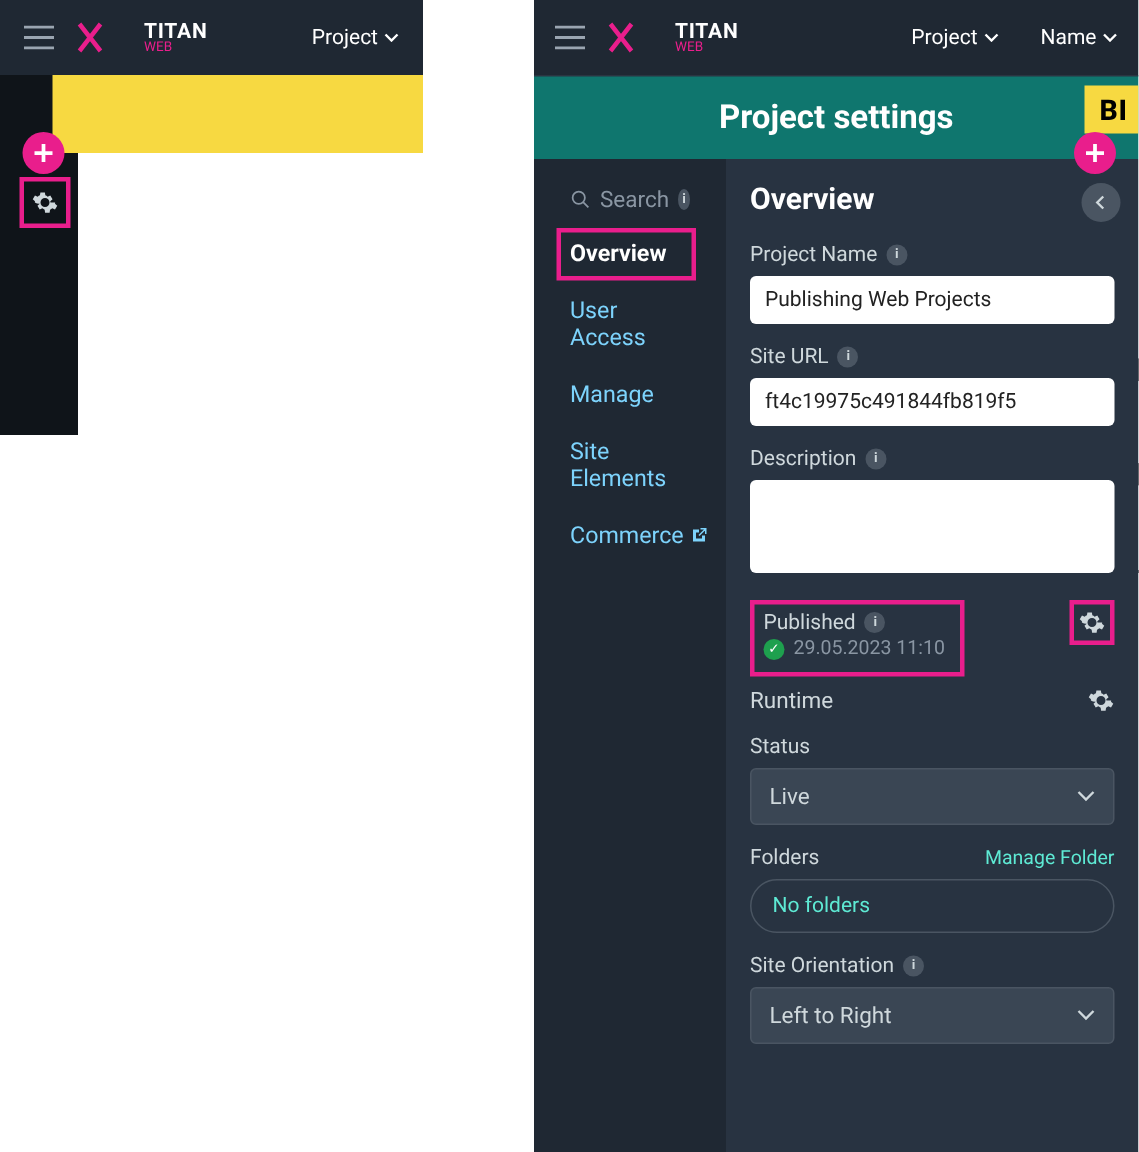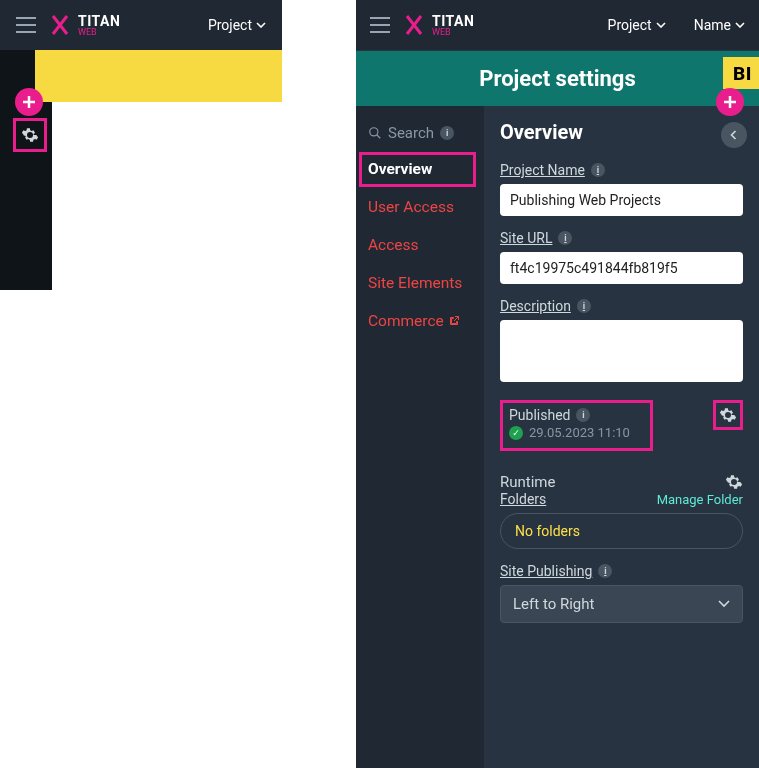--- a/index.html
+++ b/index.html
@@ -2,21 +2,21 @@
 <html><head>
 <meta charset="utf-8">
 <style>
 * { box-sizing: border-box; margin: 0; padding: 0; font-family: -apple-system, BlinkMacSystemFont, "Segoe UI", Roboto, sans-serif; }
 body { background: #fff; width: 759px; height: 768px; position: relative; overflow: hidden; }
 
 
 .left-panel { position: absolute; left: 0; top: 0; width: 282px; }
 .left-header { background: #1f2833; height: 50px; display: flex; align-items: center; padding: 0 16px; gap: 12px; }
 .hamburger { color: #9aa5b1; cursor: pointer; }
-.logo { display: flex; align-items: center; gap: 6px; }
+.logo { display: flex; align-items: center; gap: 24px; }
 .logo-mark { color: #e91e8c; }
 .logo-text { color: #fff; font-weight: 700; font-size: 14px; letter-spacing: 0.5px; }
 .logo-sub { color: #e91e8c; font-size: 9px; font-weight: 400; margin-top: -2px; }
 .header-spacer { flex: 1; }
 .header-dd { color: #fff; font-size: 14px; display: flex; align-items: center; gap: 4px; cursor: pointer; }
 
 .left-sidebar { position: absolute; left: 0; top: 50px; width: 52px; height: 240px; background: #0f1419; }
 .yellow-block { position: absolute; left: 35px; top: 50px; width: 247px; height: 52px; background: #f7d941; }
 .fab-add-left { position: absolute; left: 15px; top: 88px; width: 28px; height: 28px; border-radius: 50%; background: #e91e8c; display: flex; align-items: center; justify-content: center; color: #fff; cursor: pointer; }
 .gear-box-left { position: absolute; left: 13px; top: 118px; width: 34px; height: 34px; border: 3px solid #e91e8c; display: flex; align-items: center; justify-content: center; color: #cfd8dc; cursor: pointer; }
@@ -24,51 +24,51 @@
 
 .right-panel { position: absolute; left: 356px; top: 0; width: 403px; height: 768px; }
 .right-header { background: #1f2833; height: 50px; display: flex; align-items: center; padding: 0 14px; gap: 12px; }
 
 .title-bar { background: #0f766e; height: 56px; display: flex; align-items: center; padding: 0 14px; justify-content: center; border-top: 1px solid #2b3542; }
 .title-bar h1 { color: #fff; font-size: 22px; font-weight: 700; }
 .yellow-right { background: #f7d941; color: #000; font-weight: 800; font-size: 19px; padding: 6px 4px 6px 10px; position: absolute; right: 0; top: 57px; width: 36px; height: 32px; display: flex; align-items: center; overflow: hidden; letter-spacing: 0.5px;}
 .fab-add-right { position: absolute; right: 15px; top: 88px; width: 28px; height: 28px; border-radius: 50%; background: #e91e8c; display: flex; align-items: center; justify-content: center; color: #fff; cursor: pointer; z-index: 5;}
 
 .main-row { display: flex; height: calc(100% - 106px); }
-.nav { width: 128px; background: #1f2833; padding: 10px 0; }
+.nav { width: 128px; background: #1f2833; padding: 10px 12px; }
 .nav-search { display: flex; align-items: center; gap: 6px; padding: 8px 12px; color: #8a96a3; font-size: 15px; }
-.nav-item { padding: 10px 12px; color: #ef4444; font-size: 15.5px; cursor: pointer; display: flex; align-items: center; gap: 4px; }
+.nav-item { padding: 10px 12px; color: #7dd3fc; font-size: 15.5px; cursor: pointer; display: flex; align-items: center; gap: 4px; }
 .nav-item.active { color: #fff; font-weight: 700; position: relative; }
 .nav-item.active .hl { border: 3px solid #e91e8c; position: absolute; left: 3px; right: 8px; top: 2px; bottom: 1px; pointer-events: none; }
 .ext-link { font-size: 12px; }
 
 .content { flex: 1; background: #283341; padding: 14px 16px 20px 16px; overflow: hidden; position: relative; }
 .content h2 { color: #fff; font-size: 20px; font-weight: 700; margin-bottom: 18px; }
 .collapse-btn { position: absolute; right: 12px; top: 16px; width: 26px; height: 26px; border-radius: 50%; background: #4a5562; color: #cfd8dc; display: flex; align-items: center; justify-content: center; cursor: pointer; }
 
 .field { margin-bottom: 14px; }
-.label { color: #cfd8dc; font-size: 14px; display: flex; align-items: center; gap: 6px; margin-bottom: 6px; text-decoration: underline; }
+.label { color: #cfd8dc; font-size: 14px; display: flex; align-items: center; gap: 6px; margin-bottom: 6px; }
 .info-dot { display: inline-flex; width: 14px; height: 14px; border-radius: 50%; background: #4a5562; color: #cfd8dc; font-size: 9px; align-items: center; justify-content: center; font-weight: 700; }
 input.text, textarea.text { width: 100%; background: #fff; border: none; border-radius: 4px; padding: 8px 10px; font-size: 14px; color: #222; }
 textarea.text { height: 62px; resize: none; }
 
 .pub-row { display: flex; align-items: flex-start; justify-content: space-between; margin-top: 8px; }
-.pub-box { border: 3px solid #e91e8c; padding: 4px 20px 8px 6px; display: inline-block; }
+.pub-box { border: 3px solid #e91e8c; padding: 4px 10px 8px 6px; display: inline-block; }
 .pub-label { color: #cfd8dc; font-size: 14px; display: flex; align-items: center; gap: 6px; }
 .pub-date { color: #8a96a3; font-size: 13px; display: flex; align-items: center; gap: 6px; margin-top: 2px; }
 .check-circle { width: 14px; height: 14px; border-radius: 50%; background: #1ea04e; display: inline-flex; align-items: center; justify-content: center; color: #fff; font-size: 9px; }
 .gear-box-pub { border: 3px solid #e91e8c; width: 30px; height: 30px; display: flex; align-items: center; justify-content: center; color: #cfd8dc; cursor: pointer; }
 
-.runtime-row { display: flex; justify-content: space-between; align-items: center; margin-top: 22px; color: #cfd8dc; font-size: 15px; }
+.runtime-row { display: flex; justify-content: space-between; align-items: center; margin-top: 7px; color: #cfd8dc; font-size: 15px; }
 .gear-plain { color: #cfd8dc; cursor: pointer; }
 
 .select { background: #3a4654; border: 1px solid #4a5562; border-radius: 4px; padding: 9px 12px; color: #cfd8dc; font-size: 15px; display: flex; justify-content: space-between; align-items: center; cursor: pointer; }
 .folders-head { display: flex; justify-content: space-between; align-items: center; margin-bottom: 6px; }
 .manage-link { color: #5eead4; font-size: 13px; cursor: pointer; margin-left: 36px; }
-.folders-box { border: 1px solid #4a5562; border-radius: 18px; padding: 9px 14px; color: #fde047; font-size: 14px; }
+.folders-box { border: 1px solid #4a5562; border-radius: 18px; padding: 9px 14px; color: #5eead4; font-size: 14px; }
 
 
 .big-letters { position: absolute; left: 720px; top: 230px; font-size: 120px; font-weight: 800; color: #000; line-height: 0.9; pointer-events: none; }
 .big-n { position: absolute; left: 740px; top: 340px; font-size: 30px; color: #000; }
 .big-underline { position: absolute; left: 720px; top: 380px; width: 40px; border-bottom: 2px solid #000; }
 
 svg { display: block; }
 </style>
 </head>
 <body>
@@ -179,21 +179,21 @@
         <span class="info-dot">i</span>
       </div>
       <div class="nav-item active">
         <span class="hl"></span>
         <span>Overview</span>
       </div>
       <div class="nav-item">
           <span>User Access</span>
         </div>
       <div class="nav-item">
-          <span>Access</span>
+          <span>Manage</span>
         </div>
       <div class="nav-item">
           <span>Site Elements</span>
         </div>
       <div class="nav-item">
         <span>Commerce</span>
         <span class="ext-link">
             <svg width="12" height="12" viewBox="0 0 24 24">
               <path d="M14 3h7v7M21 3l-9 9M5 5h6v2H7v10h10v-4h2v6H5z" stroke="currentColor" stroke-width="2" fill="none"></path>
             </svg>
@@ -253,32 +253,43 @@
 
       <div class="runtime-row">
         <span>Runtime</span>
         <span class="gear-plain">
           <svg width="18" height="18" viewBox="0 0 24 24">
               <path d="M12 8a4 4 0 100 8 4 4 0 000-8zm9 4c0 .4 0 .8-.1 1.2l2 1.6-2 3.4-2.4-1a7 7 0 01-2 1.2l-.4 2.6h-4l-.4-2.6a7 7 0 01-2-1.2l-2.4 1-2-3.4 2-1.6A7 7 0 013 12c0-.4 0-.8.1-1.2l-2-1.6 2-3.4 2.4 1a7 7 0 012-1.2L7.9 3h4l.4 2.6a7 7 0 012 1.2l2.4-1 2 3.4-2 1.6c.1.4.1.8.1 1.2z" fill="currentColor"></path>
             </svg>
         </span>
       </div>
 
+      <div class="field" style="margin-top:14px">
+        <div class="label">Status</div>
+        <div class="select">
+          <span>Live</span>
+          <span>
+              <svg width="12" height="8" viewBox="0 0 12 8">
+                <path d="M1 1l5 5 5-5" stroke="currentColor" stroke-width="1.6" fill="none"></path>
+              </svg>
+            </span>
+        </div>
+      </div>
 
       <div class="field">
         <div class="folders-head">
           <span class="label" style="margin:0">Folders</span>
           <span class="manage-link">Manage Folder</span>
         </div>
         <div class="folders-box">No folders</div>
       </div>
 
       <div class="field">
         <div class="label">
-          <span>Site Publishing</span>
+          <span>Site Orientation</span>
           <span class="info-dot">i</span>
         </div>
         <div class="select">
           <span>Left to Right</span>
           <span>
               <svg width="12" height="8" viewBox="0 0 12 8">
                 <path d="M1 1l5 5 5-5" stroke="currentColor" stroke-width="1.6" fill="none"></path>
               </svg>
             </span>
         </div>

